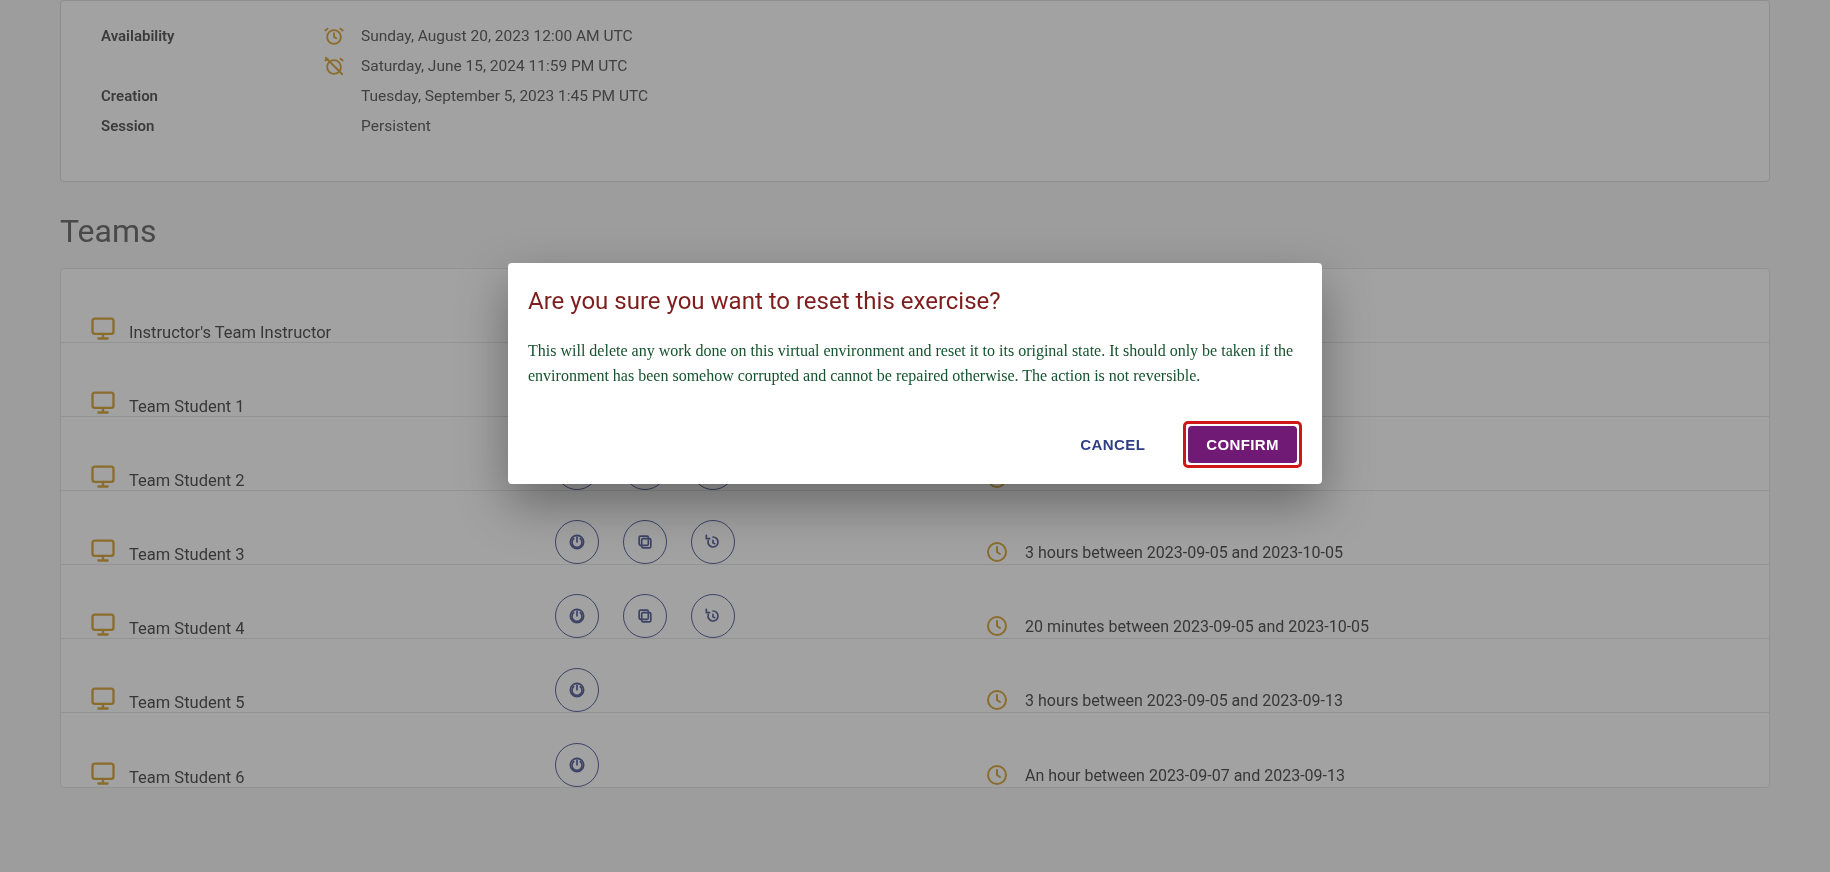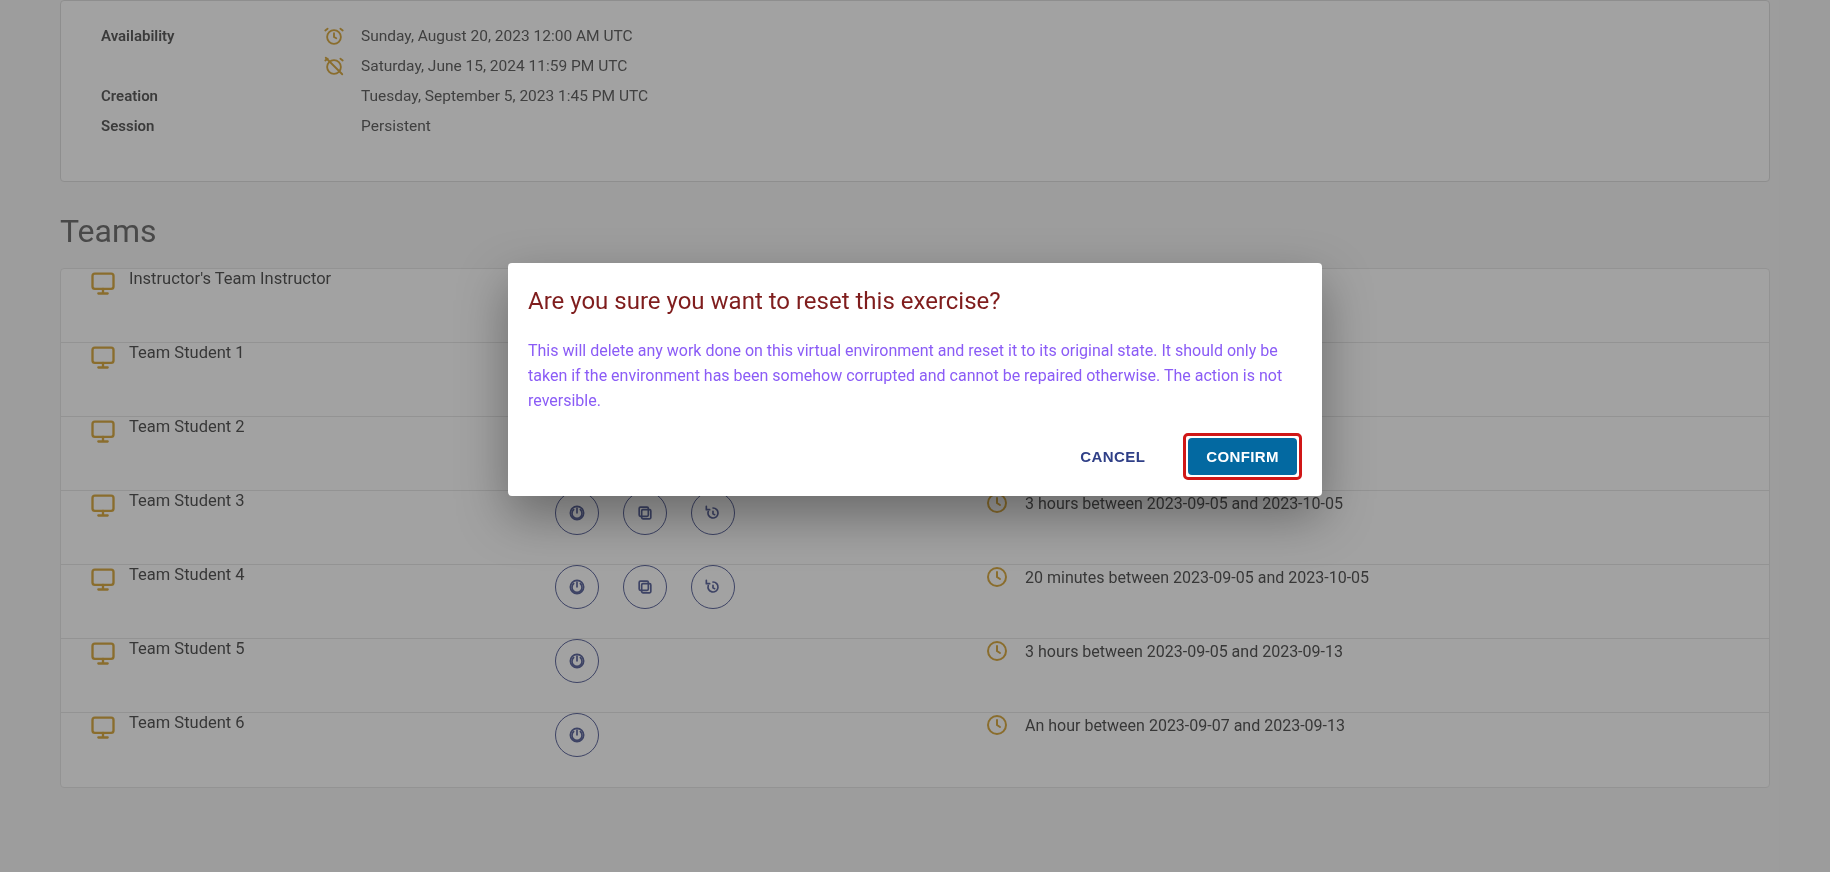--- a/index.html
+++ b/index.html
@@ -18,21 +18,21 @@
   .meta-row { display: flex; align-items: center; min-height: 30px; }
   .meta-label { width: 222px; font-weight: 600; color: #3a3a3a; font-size: 15px; }
   .meta-icon { width: 38px; display: flex; align-items: center; justify-content: flex-start; color: #d19a1f; }
   .meta-icon svg { width: 22px; height: 22px; }
   .meta-value { color: #444; font-size: 15.5px; }
   .meta-spacer { width: 38px; }
 
   .section-title { margin: 18px 60px 18px 60px; font-size: 32px; color: #555; font-weight: 400; }
 
   .teams-list { margin: 0 60px; border: 1px solid #e3e3e3; border-radius: 4px; background: #fff; }
-  .team-row { display: flex; align-items: flex-start; height: 74px; border-bottom: 1px solid #e3e3e3; padding: 0 20px; }
+  .team-row { display: flex; align-items: flex-end; height: 74px; border-bottom: 1px solid #e3e3e3; padding: 0 20px; }
   .team-row:last-child { border-bottom: none; }
 
   .team-icon { width: 44px; display: flex; align-items: center; justify-content: center; color: #d19a1f; }
   .team-icon svg { width: 28px; height: 28px; }
 
   .team-name { flex: 0 0 430px; font-size: 16.5px; color: #333; padding-left: 4px; }
 
   .team-actions { flex: 0 0 430px; display: flex; gap: 24px; align-items: center; }
   .circ-btn {
     width: 44px; height: 44px; border-radius: 50%;
@@ -46,31 +46,31 @@
   .act-icon svg { width: 24px; height: 24px; }
   .act-text { font-size: 16px; color: #333; }
 
   
   .overlay { position: absolute; inset: 0; background: rgba(60,60,60,0.48); display: flex; align-items: flex-start; justify-content: center; }
   .dialog {
     margin-top: 263px; width: 814px; background: #fff; border-radius: 4px; padding: 24px 20px 16px 20px;
     box-shadow: 0 20px 50px rgba(0,0,0,0.35);
   }
   .dialog-title { font-size: 24px; color: #7f1d1d; font-weight: 400; margin-bottom: 24px; }
-  .dialog-body { font-size: 16px; color: #8b5cf6; line-height: 1.55; margin-bottom: 20px; }
+  .dialog-body { font-size: 16px; color: #14532d; line-height: 1.55; margin-bottom: 32px; font-family: Liberation Serif, serif; }
   .dialog-actions { display: flex; justify-content: flex-end; gap: 30px; align-items: center; }
   .btn-cancel {
     color: #2f3f87; font-weight: 600; font-size: 15px; letter-spacing: 0.4px;
     background: none; border: none; padding: 10px 8px; cursor: pointer;
   }
   .btn-confirm-wrap {
     border: 3px solid #d01717; border-radius: 5px; padding: 2px;
   }
   .btn-confirm {
-    background: #0369a1; color: #fff; font-weight: 600; font-size: 15px; letter-spacing: 0.4px;
+    background: #701a75; color: #fff; font-weight: 600; font-size: 15px; letter-spacing: 0.4px;
     border: none; border-radius: 4px; padding: 10px 18px; cursor: pointer;
   }
 </style>
 </head>
 <body>
 <div class="page">
 
 <svg width="0" height="0" style="position:absolute">
   <defs>
     <g id="i-clock">

